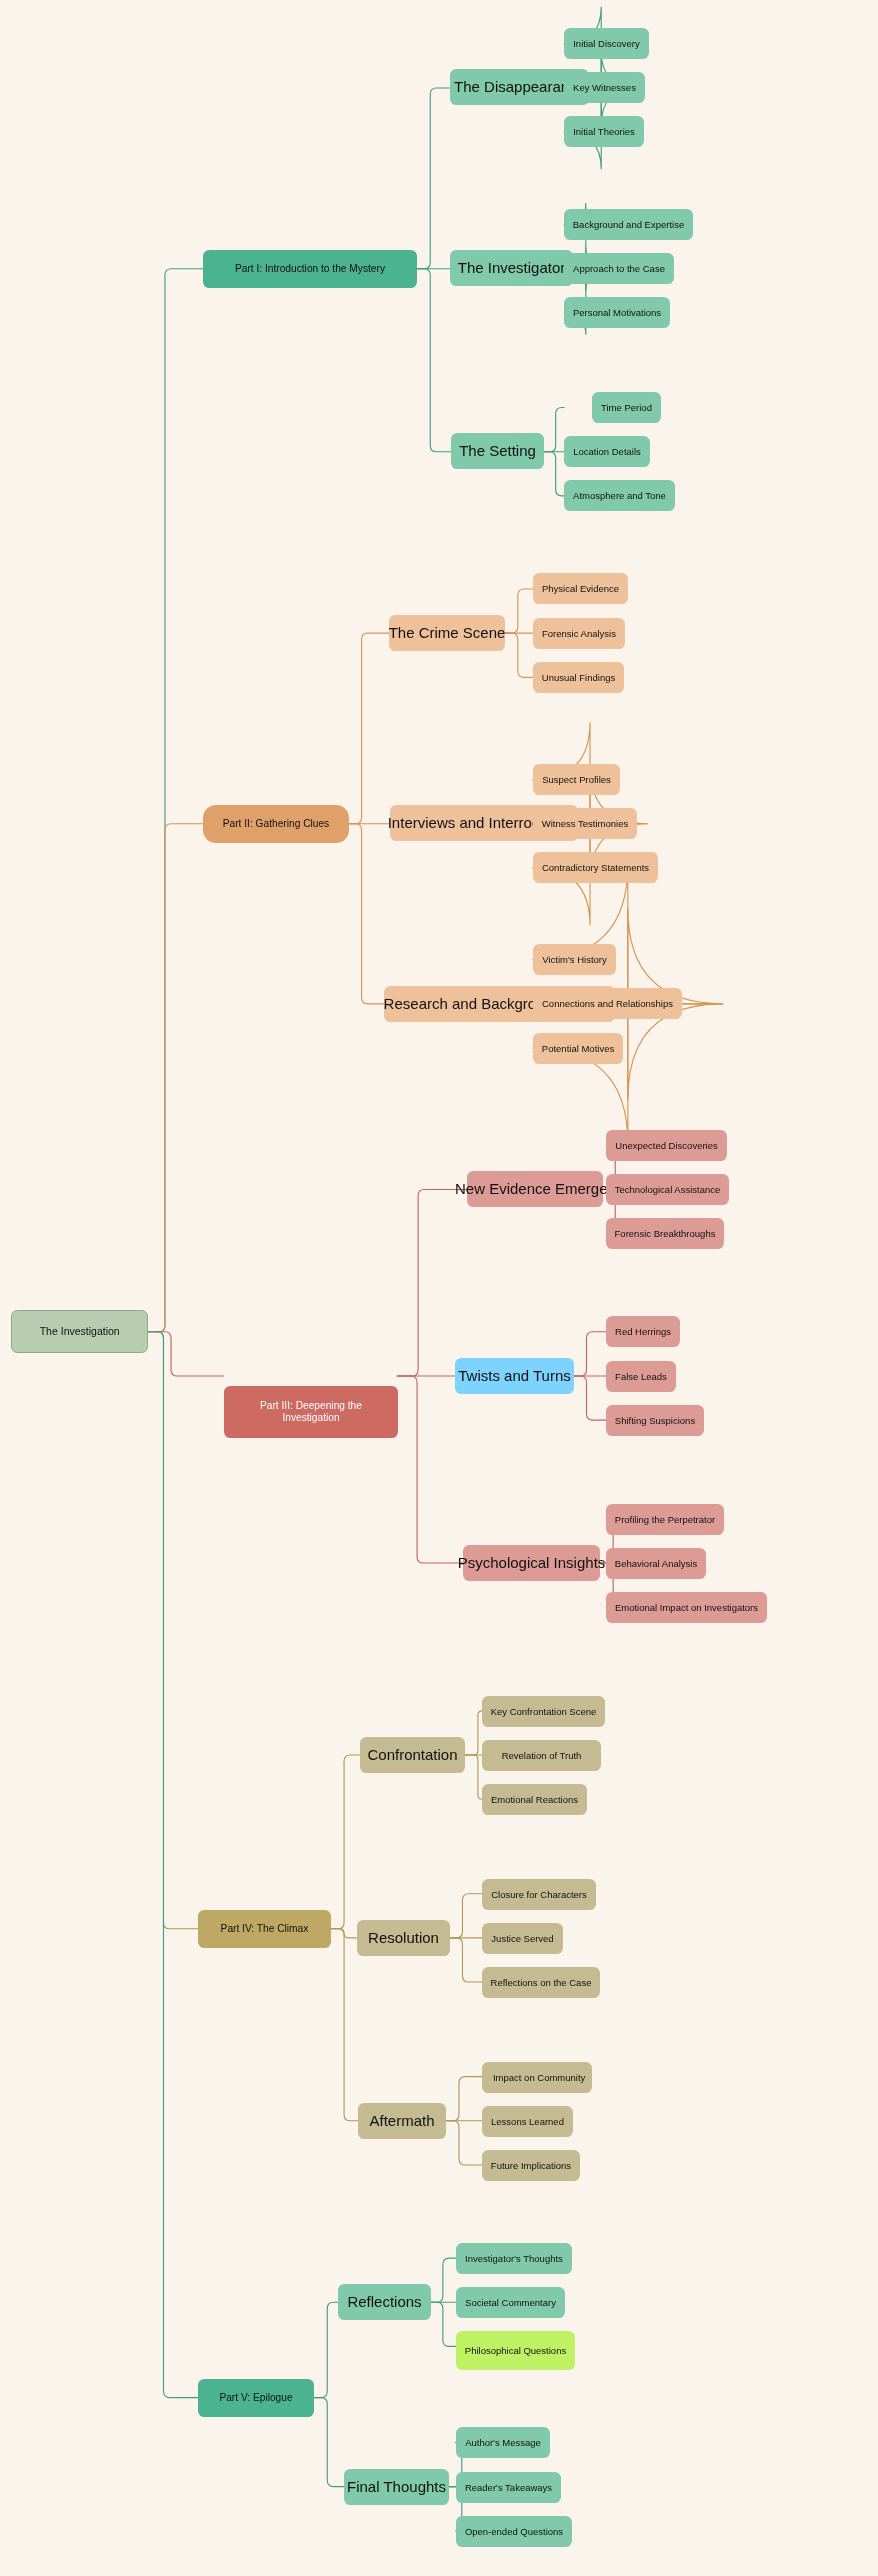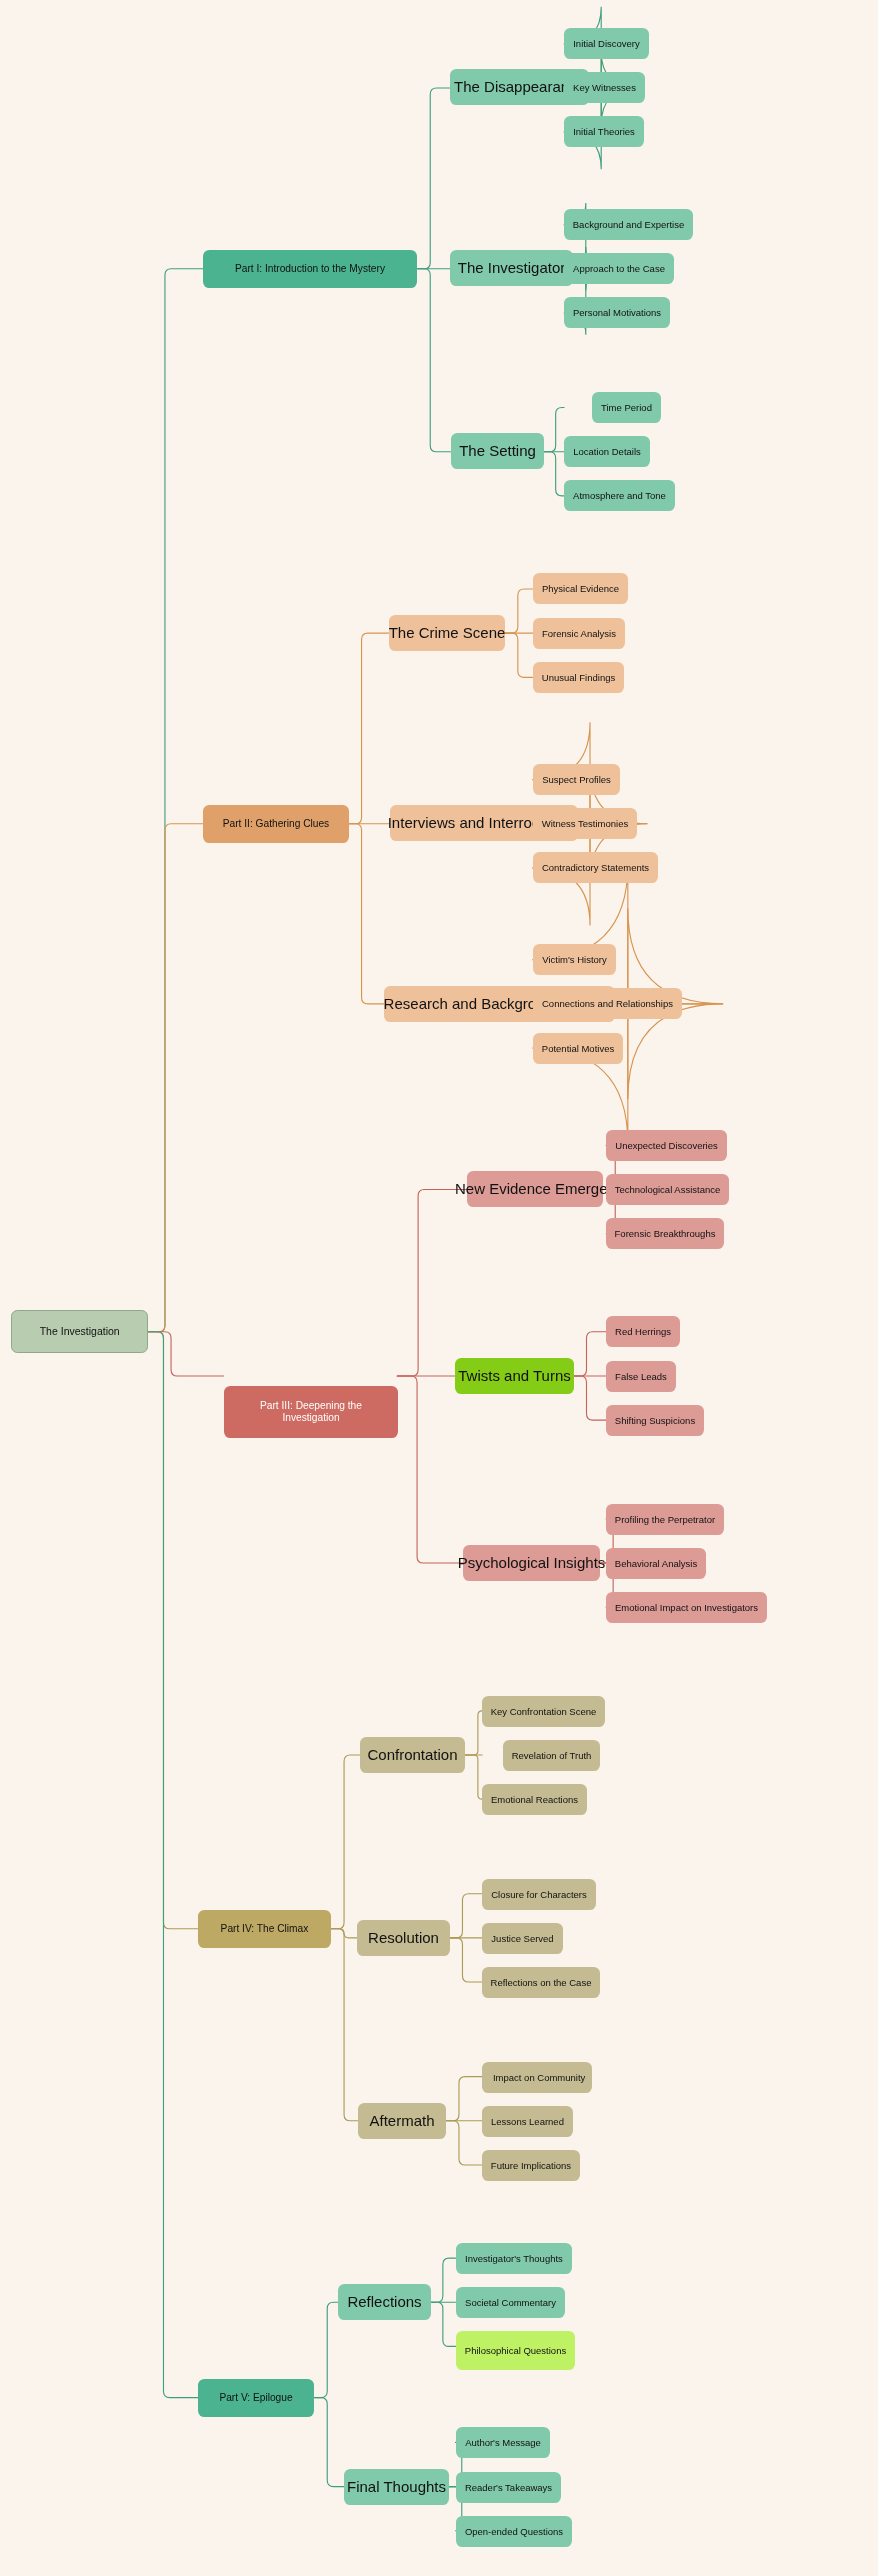--- a/index.html
+++ b/index.html
@@ -132,21 +132,21 @@
       </div>
       <div class="node n-l3" style="left: 564px; top: 392px; width: 69px; height: 31px; background: rgb(129, 201, 171); margin-left: 28px;">
         <span>Time Period</span>
       </div>
       <div class="node n-l3" style="left: 564px; top: 436px; width: 86px; height: 31px; background: rgb(129, 201, 171);">
         <span>Location Details</span>
       </div>
       <div class="node n-l3" style="left: 564px; top: 480px; width: 111px; height: 31px; background: rgb(129, 201, 171);">
         <span>Atmosphere and Tone</span>
       </div>
-      <div class="node n-l1" style="left: 203px; top: 805px; width: 146px; height: 38px; background: rgb(224, 160, 106); color: rgb(17, 17, 17);">
+      <div class="node n-l1" style="left: 203px; top: 805px; width: 146px; height: 38px; background: rgb(224, 160, 106); color: rgb(17, 17, 17); border-radius: 13px;">
         <span>Part II: Gathering Clues</span>
       </div>
       <div class="node n-l2" style="left: 389px; top: 615px; width: 116px; height: 36px; background: rgb(238, 193, 155);">
         <span>The Crime Scene</span>
       </div>
       <div class="node n-l3" style="left: 533px; top: 573px; width: 95px; height: 31px; background: rgb(238, 193, 155);">
         <span>Physical Evidence</span>
       </div>
       <div class="node n-l3" style="left: 533px; top: 618px; width: 92px; height: 31px; background: rgb(238, 193, 155);">
         <span>Forensic Analysis</span>
@@ -186,21 +186,21 @@
       </div>
       <div class="node n-l3" style="left: 606px; top: 1130px; width: 121px; height: 31px; background: rgb(221, 155, 150);">
         <span>Unexpected Discoveries</span>
       </div>
       <div class="node n-l3" style="left: 606px; top: 1174px; width: 123px; height: 31px; background: rgb(221, 155, 150);">
         <span>Technological Assistance</span>
       </div>
       <div class="node n-l3" style="left: 606px; top: 1218px; width: 118px; height: 31px; background: rgb(221, 155, 150);">
         <span>Forensic Breakthroughs</span>
       </div>
-      <div class="node n-l2" style="left: 455px; top: 1358px; width: 119px; height: 36px; background: #84cc16;">
+      <div class="node n-l2" style="left: 455px; top: 1358px; width: 119px; height: 36px; background: #7dd3fc;">
         <span>Twists and Turns</span>
       </div>
       <div class="node n-l3" style="left: 606px; top: 1316px; width: 74px; height: 31px; background: rgb(221, 155, 150);">
         <span>Red Herrings</span>
       </div>
       <div class="node n-l3" style="left: 606px; top: 1361px; width: 70px; height: 31px; background: rgb(221, 155, 150);">
         <span>False Leads</span>
       </div>
       <div class="node n-l3" style="left: 606px; top: 1405px; width: 98px; height: 31px; background: rgb(221, 155, 150);">
         <span>Shifting Suspicions</span>
@@ -219,21 +219,21 @@
       </div>
       <div class="node n-l1" style="left: 198px; top: 1910px; width: 133px; height: 38px; background: rgb(189, 168, 100); color: rgb(17, 17, 17);">
         <span>Part IV: The Climax</span>
       </div>
       <div class="node n-l2" style="left: 360px; top: 1737px; width: 105px; height: 36px; background: rgb(197, 187, 146);">
         <span>Confrontation</span>
       </div>
       <div class="node n-l3" style="left: 482px; top: 1696px; width: 123px; height: 31px; background: rgb(197, 187, 146);">
         <span>Key Confrontation Scene</span>
       </div>
-      <div class="node n-l3" style="left: 482px; top: 1740px; width: 97px; height: 31px; background: rgb(197, 187, 146); margin-left: 21px;">
+      <div class="node n-l3" style="left: 482px; top: 1740px; width: 119px; height: 31px; background: rgb(197, 187, 146);">
         <span>Revelation of Truth</span>
       </div>
       <div class="node n-l3" style="left: 482px; top: 1784px; width: 105px; height: 31px; background: rgb(197, 187, 146);">
         <span>Emotional Reactions</span>
       </div>
       <div class="node n-l2" style="left: 357px; top: 1920px; width: 93px; height: 36px; background: rgb(197, 187, 146);">
         <span>Resolution</span>
       </div>
       <div class="node n-l3" style="left: 482px; top: 1879px; width: 114px; height: 31px; background: rgb(197, 187, 146);">
         <span>Closure for Characters</span>

